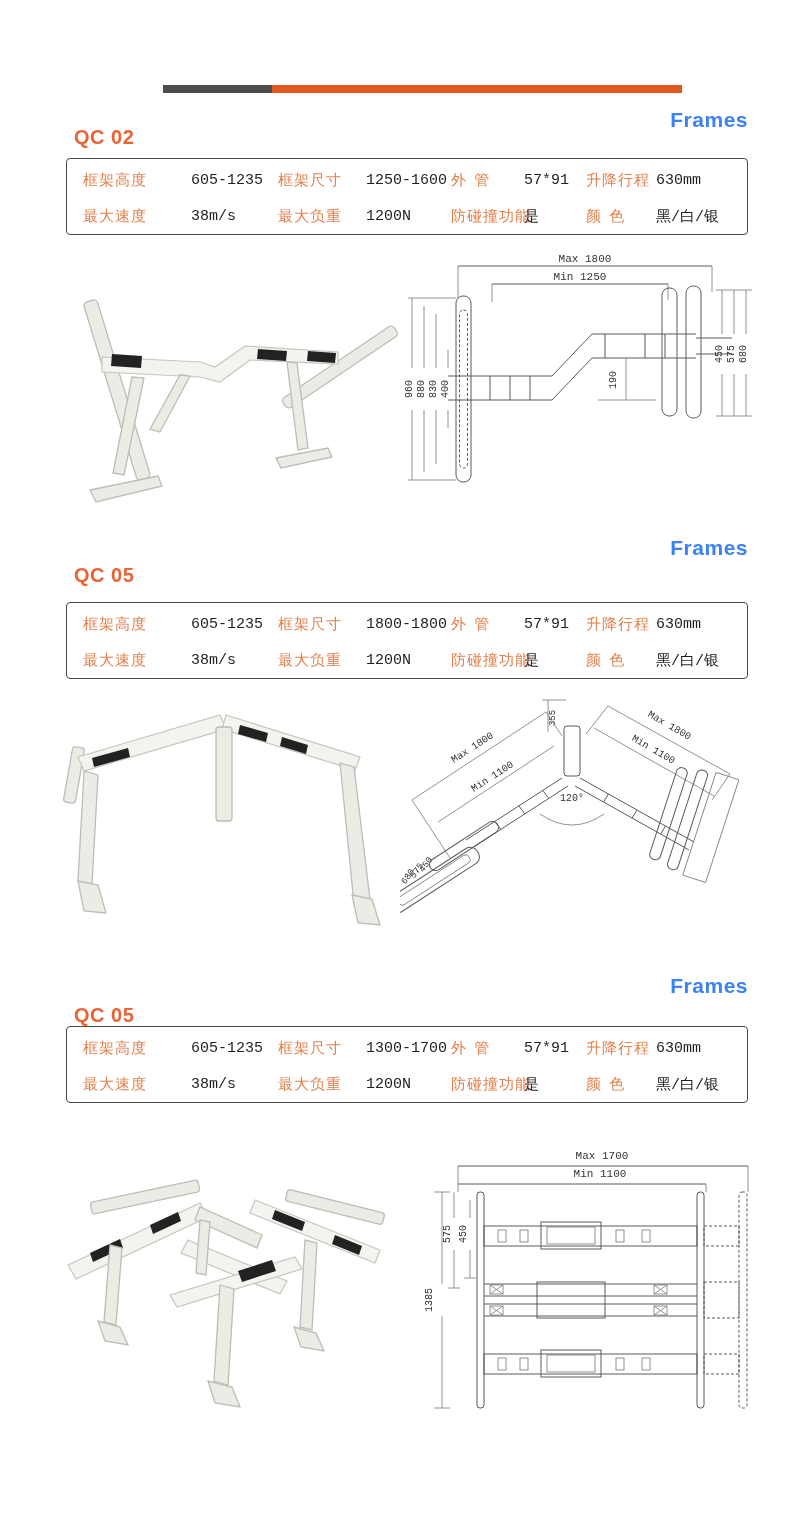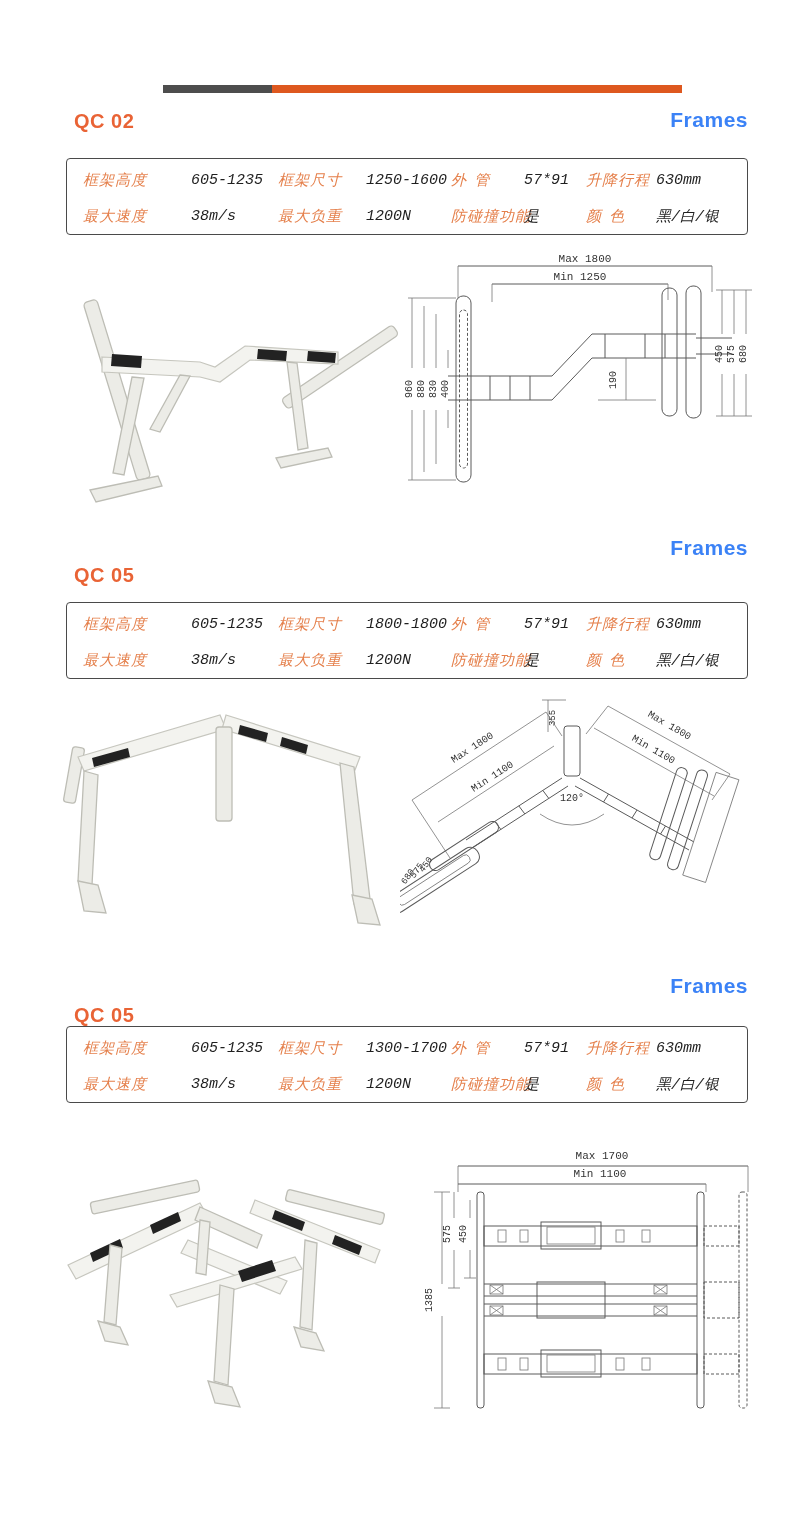--- a/index.html
+++ b/index.html
@@ -9,21 +9,21 @@
   .topbar-dark{position:absolute;left:163px;top:85px;width:109px;height:8px;background:#4D4D4D;}
   .topbar-orange{position:absolute;left:272px;top:85px;width:410px;height:8px;background:#DE581F;}
 
   section.product{position:absolute;left:0;width:800px;}
   .frames-label{position:absolute;right:52px;top:8px;font-size:21px;font-weight:700;
                 color:#3b82f6;letter-spacing:.5px;}
   .qc-title{position:absolute;left:74px;margin:0;font-size:20px;font-weight:700;
             color:#E96335;letter-spacing:.5px;}
 
   .spec-table{position:absolute;left:66px;width:682px;height:77px;border:1.5px solid #4a4a4a;
-              border-radius:4px;box-sizing:border-box;padding:3px 16px 0 16px;background:#fff;font-style:italic;}
+              border-radius:4px;box-sizing:border-box;padding:3px 16px 0 16px;background:#fff;}
   .spec-row{display:grid;grid-template-columns:108px 87px 88px 85px 73px 62px 70px auto;
             height:36px;align-items:center;}
   .spec-label{color:#E5804C;font-size:15px;white-space:nowrap;letter-spacing:1px;}
   .spec-value{color:#1F1F1F;font-size:15px;font-family:"Liberation Mono",monospace;white-space:nowrap;}
   .sp2{letter-spacing:.55em;}
 
   .photo,.drawing{position:absolute;}
   .drawing svg text{font-family:"Liberation Mono",monospace;fill:#333;}
   .dline{stroke:#5a5a5a;stroke-width:1;fill:none;}
   .dline-thin{stroke:#777;stroke-width:.8;fill:none;}
@@ -35,21 +35,21 @@
 </head>
 <body>
 
 <div id="page">
 
   <div class="topbar-dark"></div>
   <div class="topbar-orange"></div>
 
   <section class="product" style="top:100px;height:428px;">
     <div class="frames-label">Frames</div>
-    <h2 class="qc-title" style="top:10px;">QC 02</h2>
+    <h2 class="qc-title" style="top:26px;">QC 02</h2>
 
     <div class="spec-table" style="top:58px;">
       <div class="spec-row">
         <span class="spec-label">框架高度</span>
         <span class="spec-value">605-1235</span>
         <span class="spec-label">框架尺寸</span>
         <span class="spec-value">1250-1600</span>
         <span class="spec-label sp2">外管</span>
         <span class="spec-value">57*91</span>
         <span class="spec-label">升降行程</span>

